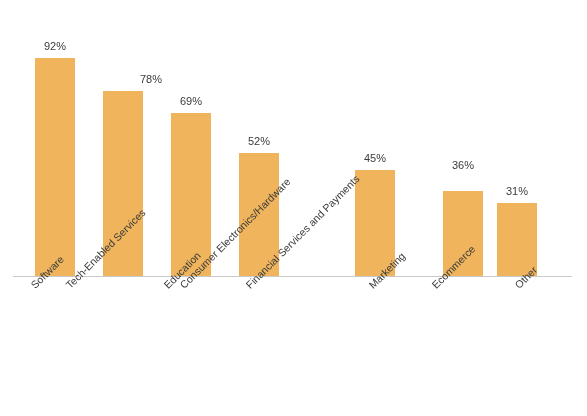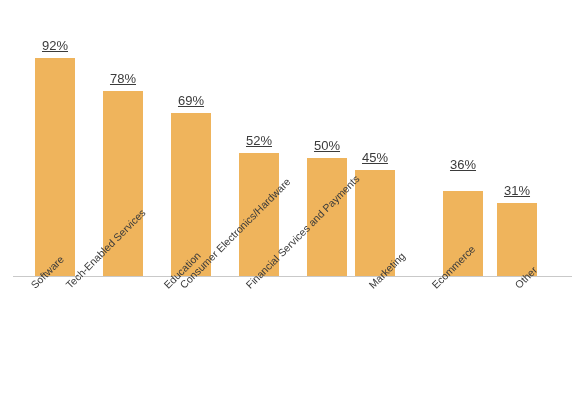--- a/index.html
+++ b/index.html
@@ -35,25 +35,24 @@
     bottom: 0;
     left: 0;
     width: 100%;
     background: #efb45c;
   }
   .bar-value {
     position: absolute;
     left: 50%;
     transform: translateX(-50%);
     white-space: nowrap;
-    font-size: 13px;
+    font-size: 11px;
     color: #3b3b3b;
     font-family: "Liberation Sans", sans-serif;
     line-height: 1;
-    text-decoration: underline;
   }
   .axis-line {
     position: absolute;
     left: 13px;
     top: 276px;
     width: 559px;
     height: 1px;
     background: #c9c9c9;
   }
   .tick-labels {
@@ -81,38 +80,34 @@
 <div id="chart-root">
 
   <div class="plot-area">
 
     <div class="bar-group" id="bar-group-0" style="left: 35px; width: 40px; height: 276px;">
       <div class="bar-value" style="bottom: 224.96px; color: rgb(59, 59, 59);">92%</div>
       <div class="bar" style="height: 218.96px; background: rgb(239, 180, 92);"></div>
     </div>
 
     <div class="bar-group" id="bar-group-1" style="left: 103px; width: 40px; height: 276px;">
-      <div class="bar-value" style="bottom: 191.64px; color: rgb(59, 59, 59);">78%</div>
+      <div class="bar-value" style="bottom: 191.64px; color: rgb(59, 59, 59); margin-left: 28px;">78%</div>
       <div class="bar" style="height: 185.64px; background: rgb(239, 180, 92);"></div>
     </div>
 
     <div class="bar-group" id="bar-group-2" style="left: 171px; width: 40px; height: 348px;">
       <div class="bar-value" style="bottom: 170.22px; color: rgb(59, 59, 59);">69%</div>
       <div class="bar" style="height: 164.22px; background: rgb(239, 180, 92);"></div>
     </div>
 
     <div class="bar-group" id="bar-group-3" style="left: 239px; width: 40px; height: 276px;">
       <div class="bar-value" style="bottom: 129.76px; color: rgb(59, 59, 59);">52%</div>
       <div class="bar" style="height: 123.76px; background: rgb(239, 180, 92);"></div>
     </div>
 
-    <div class="bar-group" id="bar-group-4" style="left: 307px; width: 40px; height: 276px;">
-      <div class="bar-value" style="bottom: 125px; color: rgb(59, 59, 59);">50%</div>
-      <div class="bar" style="height: 119px; background: rgb(239, 180, 92);"></div>
-    </div>
 
     <div class="bar-group" id="bar-group-5" style="left: 355px; width: 40px; height: 276px;">
       <div class="bar-value" style="bottom: 113.1px; color: rgb(59, 59, 59);">45%</div>
       <div class="bar" style="height: 107.1px; background: rgb(239, 180, 92);"></div>
     </div>
 
     <div class="bar-group" id="bar-group-6" style="left: 443px; width: 40px; height: 276px;">
       <div class="bar-value" style="bottom: 106px; color: rgb(59, 59, 59);">36%</div>
       <div class="bar" style="height: 85.68px; background: rgb(239, 180, 92);"></div>
     </div>

